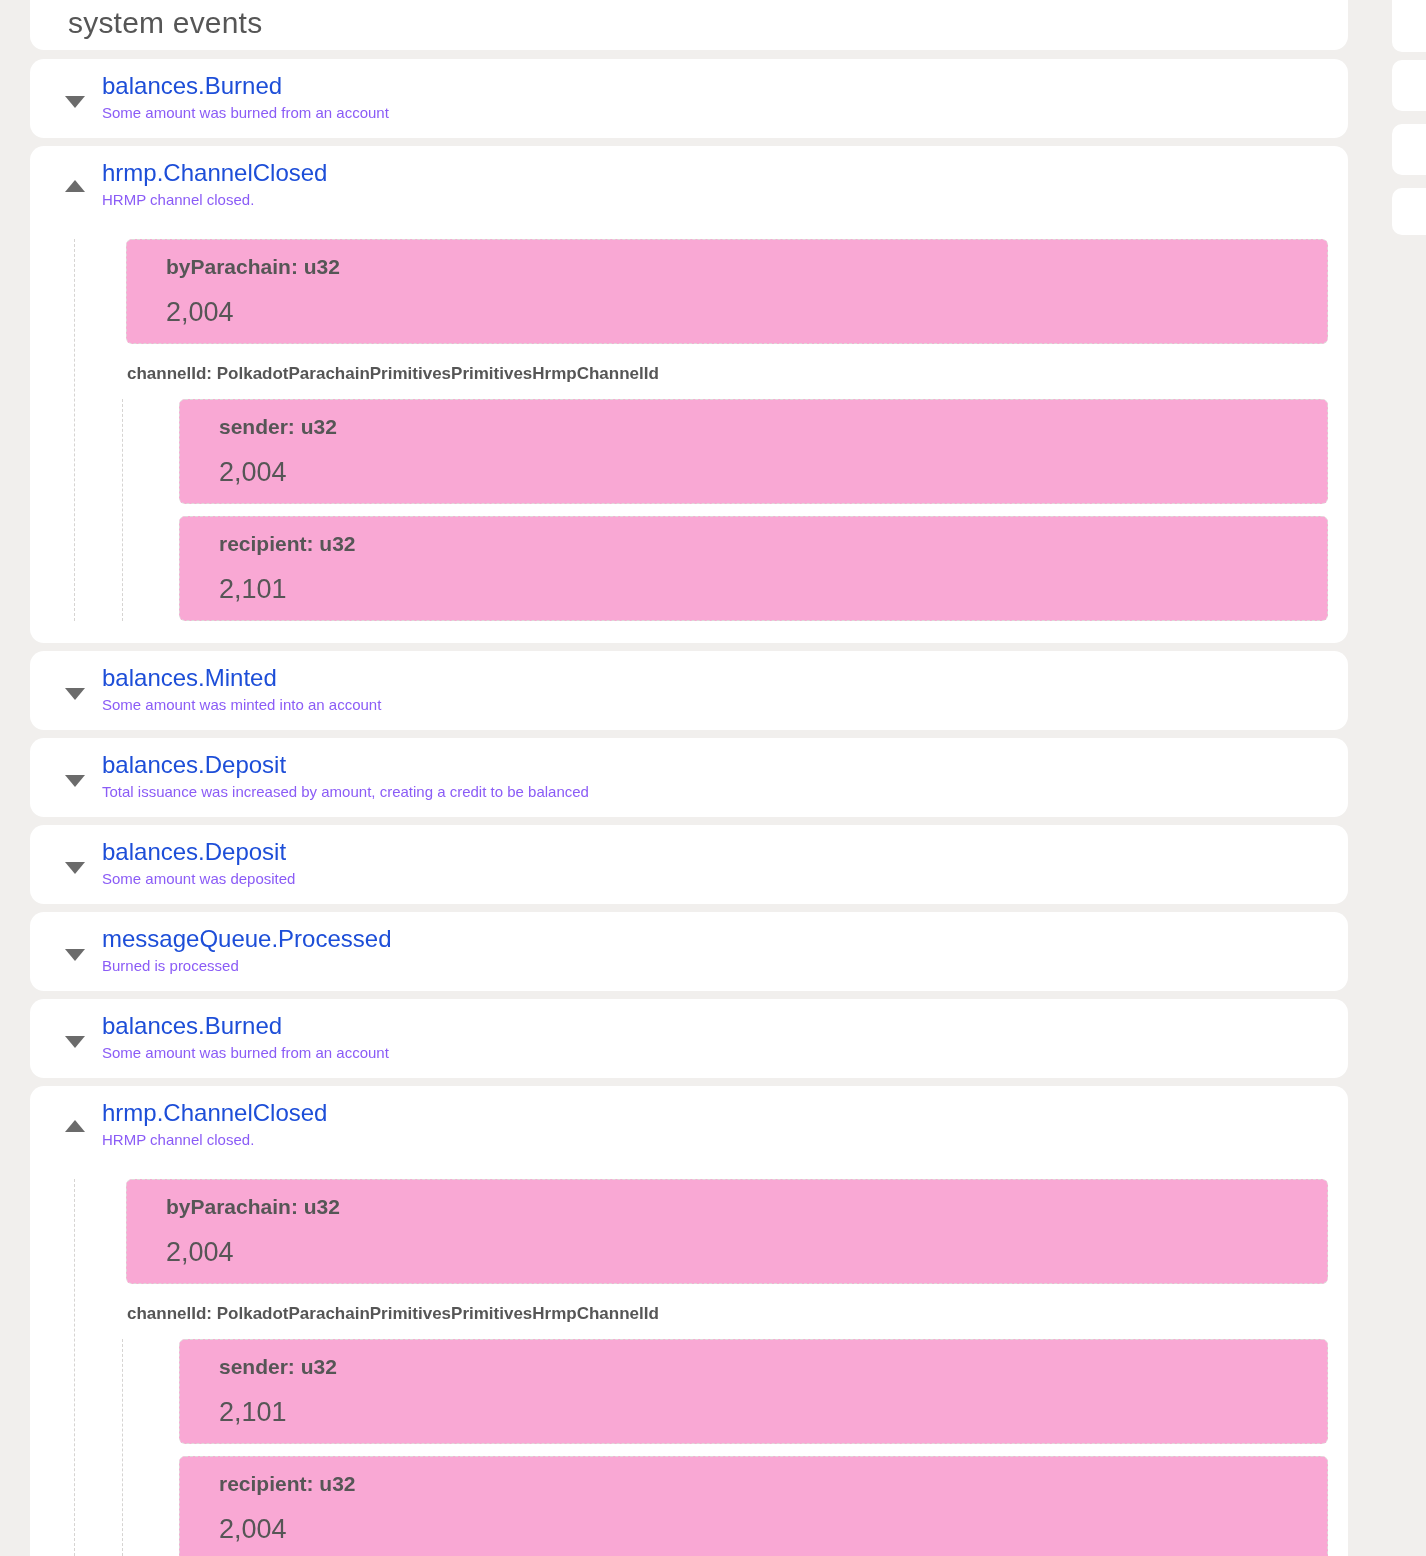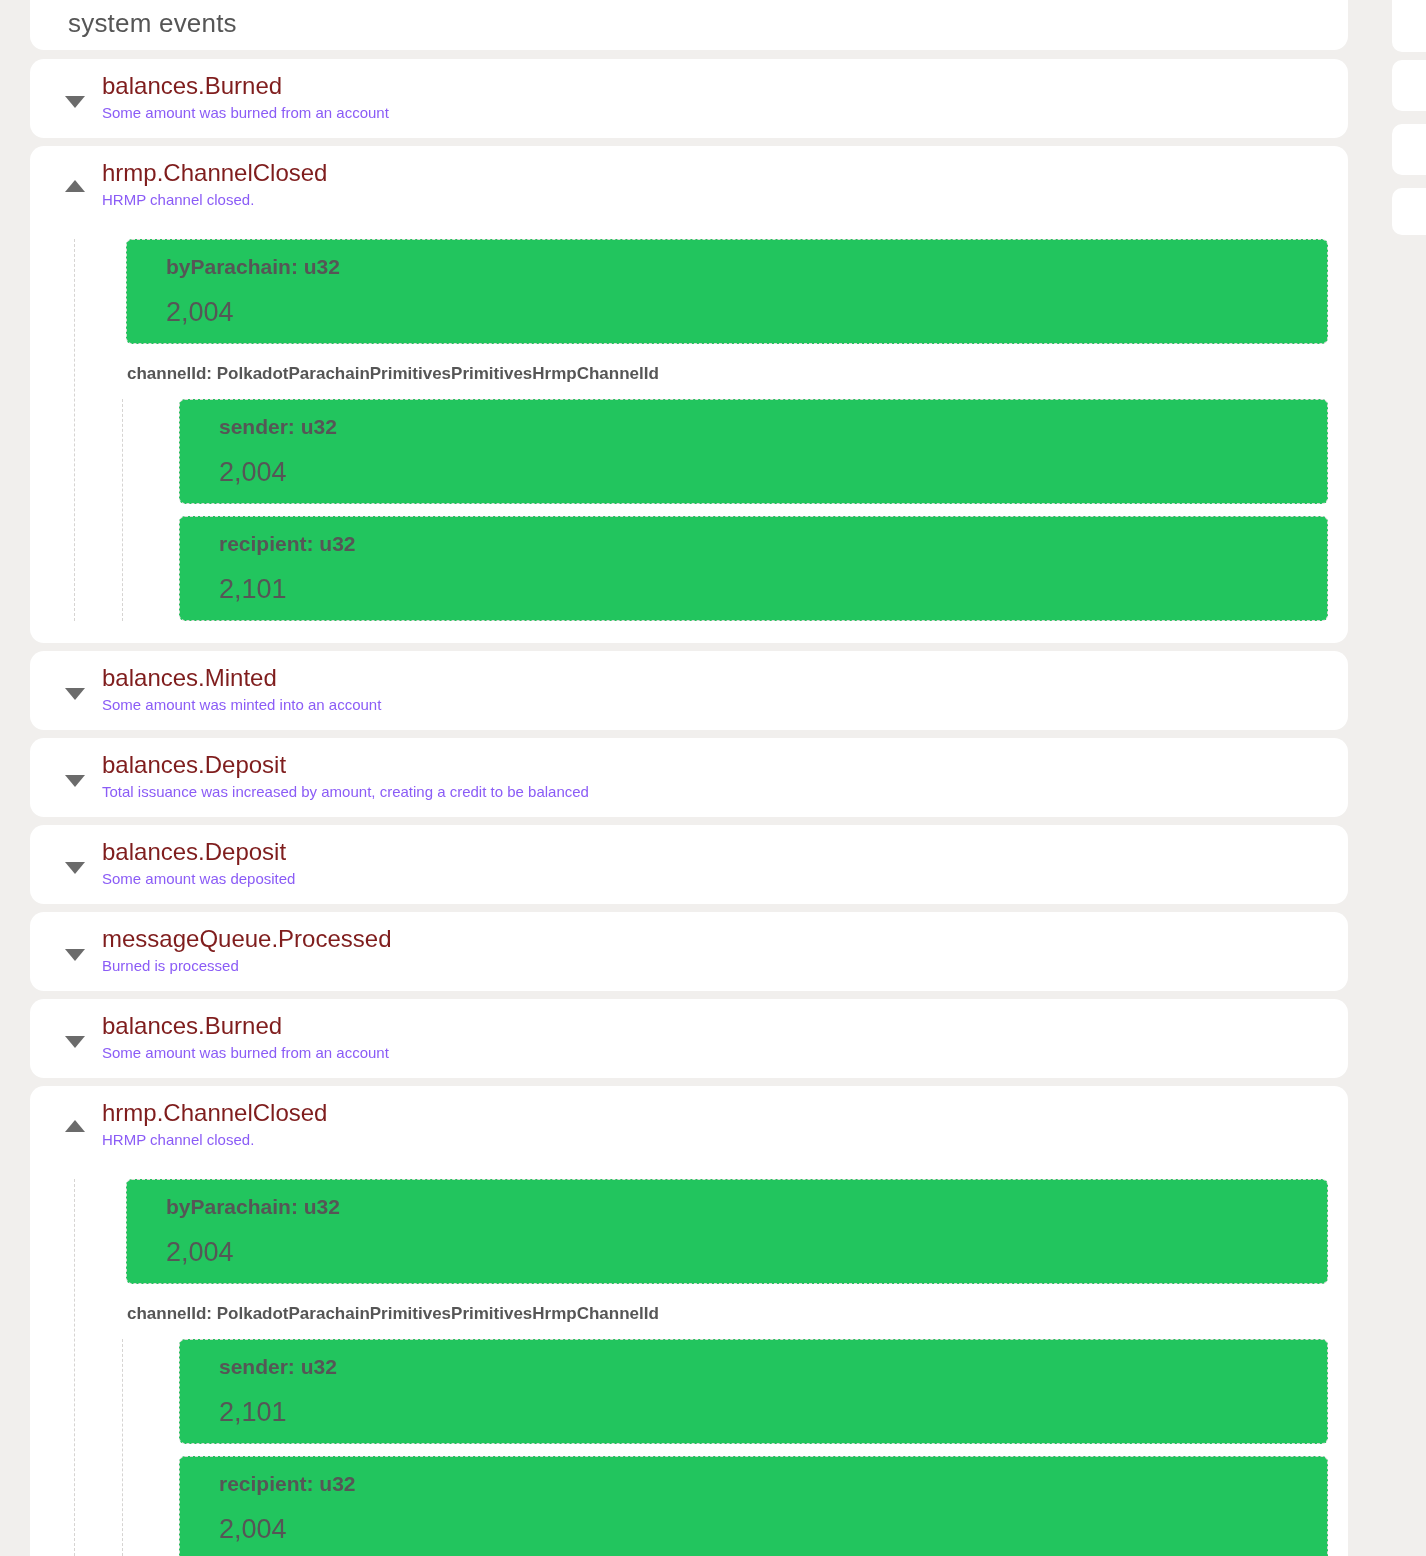--- a/index.html
+++ b/index.html
@@ -11,40 +11,40 @@
     font-family:"Liberation Sans", sans-serif;
     -webkit-font-smoothing:antialiased;
   }
   .main-col{position:absolute;left:30px;top:0;width:1318px;}
   .header-card{
     background:#ffffff;border-radius:14px;
     margin-top:-16px;margin-bottom:9px;
     padding:22px 20px 10px 38px;
   }
   .page-title{
-    margin:0;font-size:26px;font-weight:400;color:#565656;
+    margin:0;font-size:30px;font-weight:400;color:#565656;
     line-height:34px;letter-spacing:0.2px;
   }
   .event-card{
     background:#ffffff;border-radius:14px;margin-bottom:8px;position:relative;
   }
   .event-header{position:relative;padding:12px 20px 13px 72px;cursor:pointer;}
-  .event-name{font-size:24px;color:#7f1d1d;line-height:29px;}
+  .event-name{font-size:24px;color:#1d4ed8;line-height:29px;}
   .event-desc{font-size:15px;color:#8b5cf6;line-height:25px;}
   .expander{
     position:absolute;left:35px;width:0;height:0;
     border-left:10px solid transparent;border-right:10px solid transparent;
   }
   .event-card.collapsed .expander{border-top:12px solid #6b6b6b;top:37px;}
   .event-card.expanded  .expander{border-bottom:12px solid #6b6b6b;top:34px;}
   .event-body{padding:14px 20px 22px 44px;}
   .tree-l1{border-left:1px dashed #d6d4d2;padding-left:51px;}
   .tree-l2{border-left:1px dashed #d6d4d2;margin-left:-4px;padding-left:56px;}
   .param-box{
-    border:1px dashed #dcdad8;border-radius:6px;background:#22c55e;
+    border:1px dashed #dcdad8;border-radius:6px;background:#f9a8d4;
     padding:14px 20px 15px 39px;
   }
   .tree-l2 .param-box{margin-bottom:12px;}
   .tree-l2 .param-box:last-child{margin-bottom:0;}
   .param-label{font-size:21px;font-weight:bold;color:#565656;line-height:26px;}
   .param-value{font-size:27px;color:#565656;line-height:32px;margin-top:16px;}
   .group-label{
     font-size:17px;font-weight:bold;color:#565656;line-height:26px;
     margin:17px 0 12px 1px;
   }

